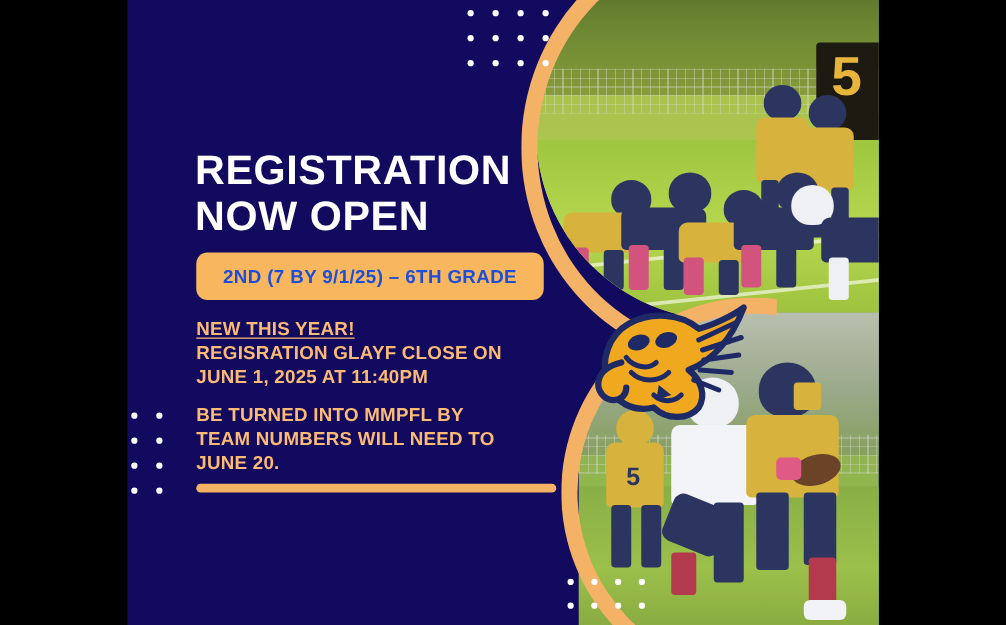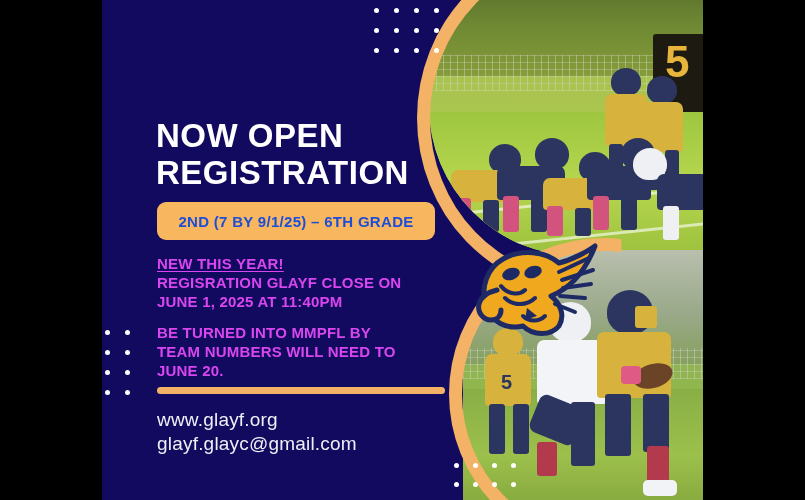--- a/index.html
+++ b/index.html
@@ -57,21 +57,21 @@
     letter-spacing:1px;color:#f8b65f;}
   .sub{position:absolute;left:54px;top:118px;
     font:900 33px/1.12 "Liberation Sans",sans-serif;
     letter-spacing:.5px;color:#fff;}
 
   .pill{position:absolute;left:55px;top:202px;width:278px;height:38px;
     background:#f8b65f;border-radius:9px;display:flex;align-items:center;justify-content:center;}
   .pill span{font:700 15px/1 "Liberation Sans",sans-serif;letter-spacing:.3px;color:#1d4ed8;}
 
   .note{position:absolute;left:55px;font:700 15px/1.28 "Liberation Sans",sans-serif;
-    letter-spacing:.2px;color:#d946ef;}
+    letter-spacing:.2px;color:#fdba74;}
   .note.n1{top:254px;}
   .note.n2{top:323px;}
   .note u{text-decoration:underline;text-underline-offset:2px;}
 
   .rule{position:absolute;left:55px;top:387px;width:288px;height:7px;
     background:#f3b265;border-radius:4px;}
 
   .contact{position:absolute;left:55px;top:408px;
     font:400 19px/1.28 "Liberation Sans",sans-serif;color:#eef0f6;letter-spacing:.2px;}
 
@@ -184,46 +184,42 @@
           <div style="position:absolute;left:52px;top:190px;width:34px;height:16px;background:#f1f3f6;border-radius:5px;"></div>
         </div>
       </div>
       <div class="arc-bot"></div>
     </div>
 
     <div class="content">
 
 
       <div class="sub">
+        <div>REGISTRATION</div>
         <div>NOW OPEN</div>
-        <div>REGISTRATION</div>
       </div>
 
       <div class="pill">
         <span>2ND (7 BY 9/1/25) – 6TH GRADE</span>
       </div>
 
       <div class="note n1">
         <u>NEW THIS YEAR!</u>
         <div>REGISRATION GLAYF CLOSE ON</div>
         <div>JUNE 1, 2025 AT 11:40PM</div>
       </div>
 
       <div class="note n2">
         <div>BE TURNED INTO MMPFL BY</div>
         <div>TEAM NUMBERS WILL NEED TO</div>
         <div>JUNE 20.</div>
       </div>
 
       <div class="rule"></div>
 
-      <div class="contact">
-        <div>www.glayf.org</div>
-        <div>glayf.glayc@gmail.com</div>
-      </div>
 
       <div class="dots dots-top">
         <i></i>
           <i></i>
           <i></i>
           <i></i>
           <i></i>
           <i></i>
           <i></i>
           <i></i>

